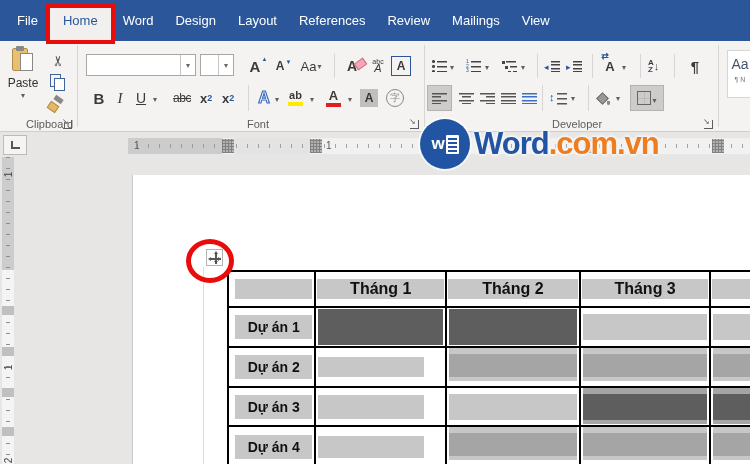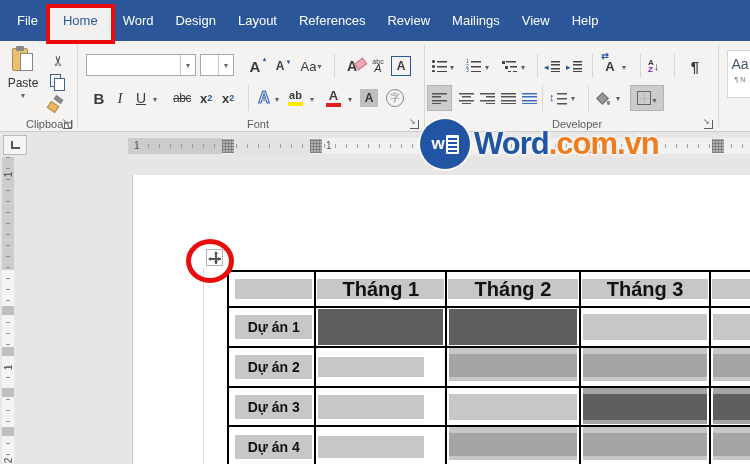--- a/index.html
+++ b/index.html
@@ -179,21 +179,21 @@
   .f-dark { background:var(--dark); height:36px; align-self:center; }
   .f-med { height:33px; align-self:flex-start; margin-top:2px;
       background:linear-gradient(var(--light) 0 6px, var(--medium) 6px 29px, var(--light) 29px 33px); }
   .f-darkmed { height:36px; align-self:flex-start; margin-top:0px;
       background:linear-gradient(var(--medium) 0 6px, var(--dark) 6px 32px, var(--medium) 32px 36px); }
   .w-full { flex:1; margin:0 2px; }
   .w-part { width:106px; margin-left:2px; }
   .bar-label { height:24px; background:var(--light); margin-left:6px; margin-right:2px; flex:1;
       display:flex; align-items:center; justify-content:center; font-weight:bold; font-size:14px; color:#111; }
   .bar-head { height:20px; background:var(--light); margin:0 1px 0 1px; flex:1;
-      display:flex; align-items:center; justify-content:center; font-weight:bold; font-size:20px; color:#111; }
+      display:flex; align-items:center; justify-content:center; font-weight:bold; font-size:16px; color:#111; }
   .bar-head.first { margin-left:6px; margin-right:2px; }
 
   
   #logo { position:absolute; left:420px; top:119px; display:flex; align-items:center; z-index:50; }
   #logo-circle { width:50px; height:50px; border-radius:50%; background:#2155a3; display:flex; align-items:center; justify-content:center; box-shadow:0 0 0 2px rgba(255,255,255,0.6); }
   #logo-circle .w { color:#fff; font-weight:bold; font-size:17px; margin-right:1px; }
   #logo-circle .pg { width:13px; height:19px; background:#fff; border-radius:1px;
       background-image:linear-gradient(#2155a3 0 0),linear-gradient(#2155a3 0 0),linear-gradient(#2155a3 0 0),linear-gradient(#2155a3 0 0);
       background-size:9px 2px; background-repeat:no-repeat; background-position:2px 3px,2px 7px,2px 11px,2px 15px; }
   #logo .brand { font-size:31px; font-weight:bold; margin-left:4px; letter-spacing:-1px;
@@ -209,21 +209,20 @@
   <div id="menubar">
       <span class="tab">File</span>
       <span class="tab active">Home</span>
       <span class="tab">Word</span>
       <span class="tab">Design</span>
       <span class="tab">Layout</span>
       <span class="tab">References</span>
       <span class="tab">Review</span>
       <span class="tab">Mailings</span>
       <span class="tab">View</span>
-      <span class="tab">Help</span>
     </div>
   <div id="win-artifact"></div>
 
   <div id="ribbon">
 
     <div id="paste-btn">
       <span class="clipboard-icon">
           <i class="board"></i>
           <i class="clip"></i>
           <i class="page"></i>

